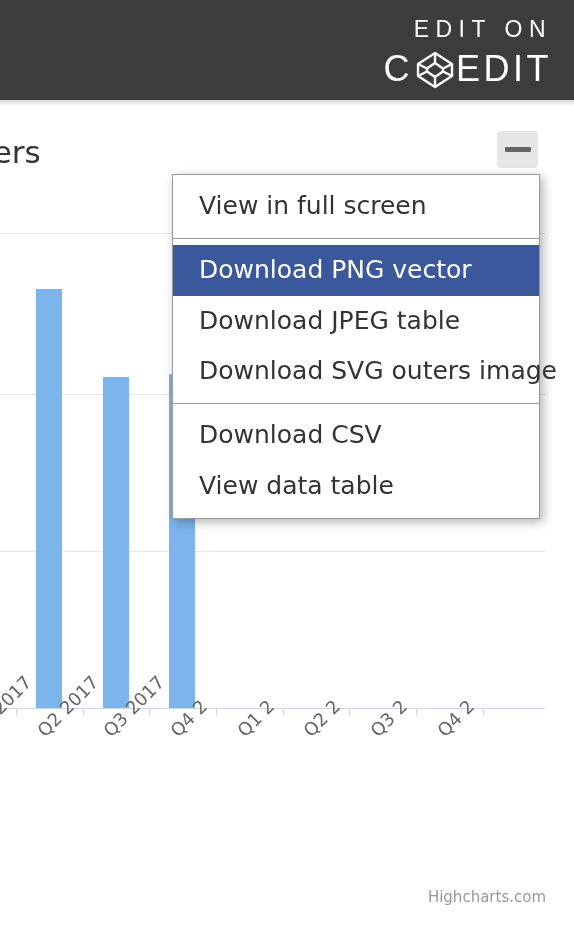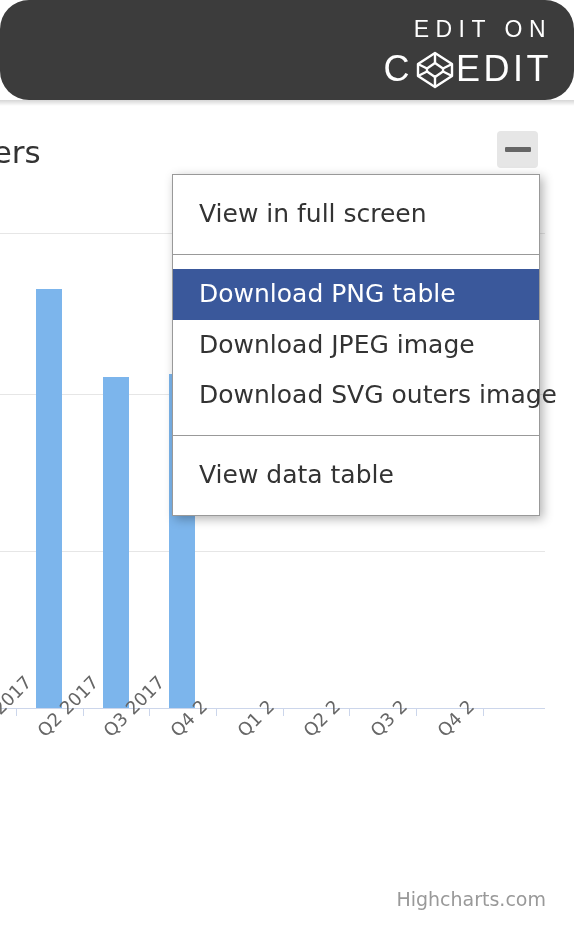--- a/index.html
+++ b/index.html
@@ -21,21 +21,20 @@
   }
 
   
   .codepen-bar {
     position: absolute;
     left: 0; top: 0;
     width: 574px;
     height: 100px;
     background: #3c3c3c;
     overflow: hidden;
-    border-radius: 29px;
   }
   .codepen-bar-shadow {
     position: absolute;
     left: 0; top: 100px;
     width: 574px;
     height: 6px;
     background: linear-gradient(to bottom, rgba(0,0,0,0.16), rgba(0,0,0,0));
   }
   .cp-edit-on {
     position: absolute;
@@ -146,38 +145,38 @@
   }
   .tickmark {
     position: absolute;
     width: 1px;
     height: 7px;
     background: #ccd6eb;
   }
   .credits {
     position: absolute;
     right: 28px; top: 782px;
-    font-size: 19px;
+    font-size: 15px;
     color: #999999;
     font-family: "DejaVu Sans", sans-serif;
   }
 
   
   .context-menu {
     position: absolute;
     left: 172px; top: 174px;
     width: 368px;
     background: #ffffff;
     border: 1px solid #999999;
     box-shadow: 3px 3px 10px rgba(0,0,0,0.30);
     z-index: 50;
     padding: 0;
   }
   .menu-group {
-    padding: 14px 0;
+    padding: 6px 0;
   }
   .menu-item {
     padding: 11px 0 11px 26px;
     font-size: 25px;
     color: #333333;
     font-family: "DejaVu Sans", sans-serif;
     white-space: nowrap;
     cursor: pointer;
     line-height: 1.15;
   }
@@ -265,26 +264,27 @@
 
   <div class="context-menu">
 
     <div class="menu-group">
       <div class="menu-item">View in full screen</div>
     </div>
 
     <div class="menu-sep"></div>
 
     <div class="menu-group">
-      <div class="menu-item selected">Download PNG table</div>
-      <div class="menu-item">Download JPEG image</div>
+      <div class="menu-item selected">Download PNG vector</div>
+      <div class="menu-item">Download JPEG table</div>
       <div class="menu-item">Download SVG outers image</div>
     </div>
 
     <div class="menu-sep"></div>
 
     <div class="menu-group">
+      <div class="menu-item">Download CSV</div>
       <div class="menu-item">View data table</div>
     </div>
 
   </div>
 
 </div>
 
 </body></html>

